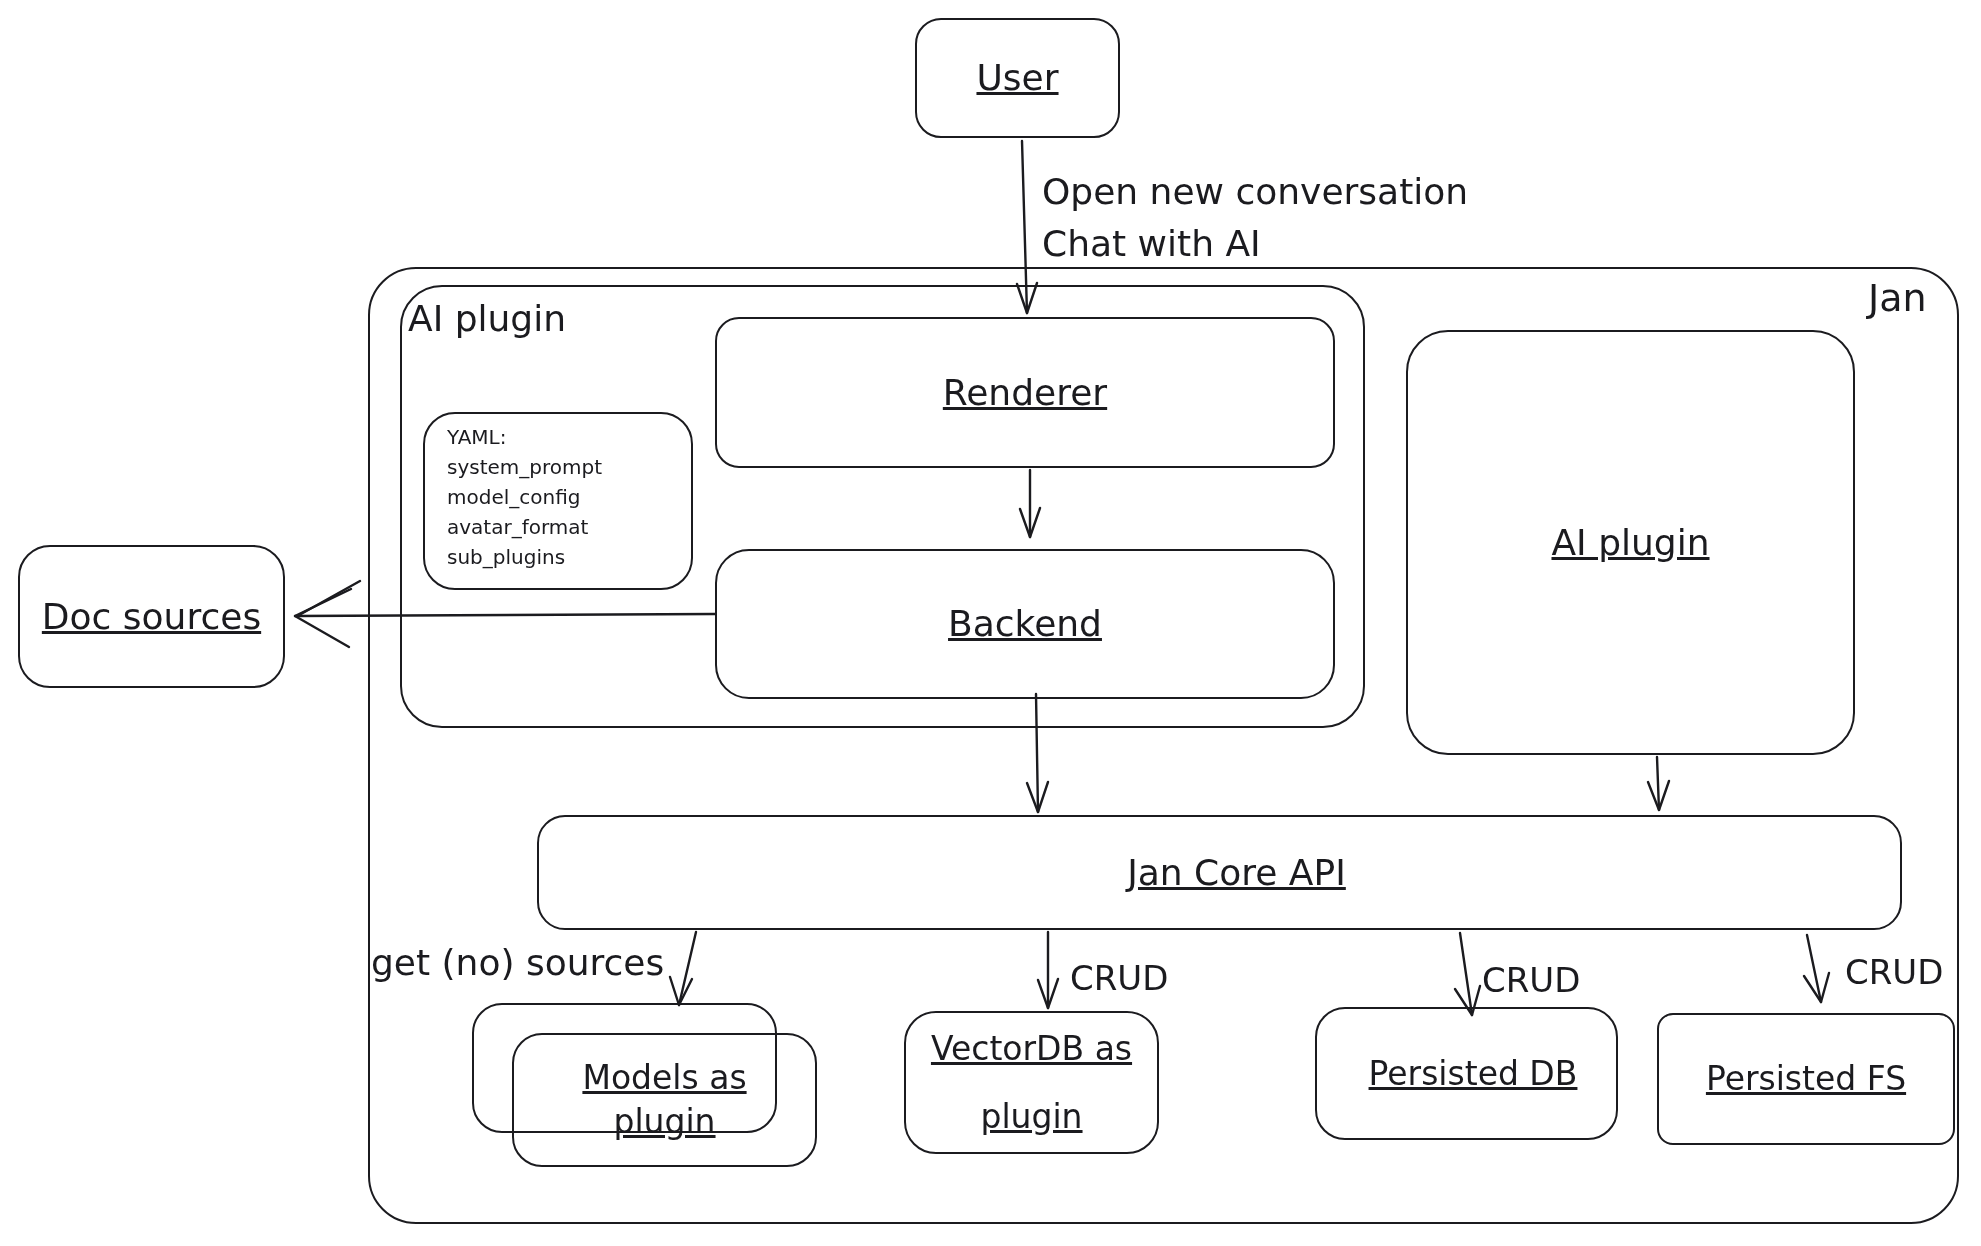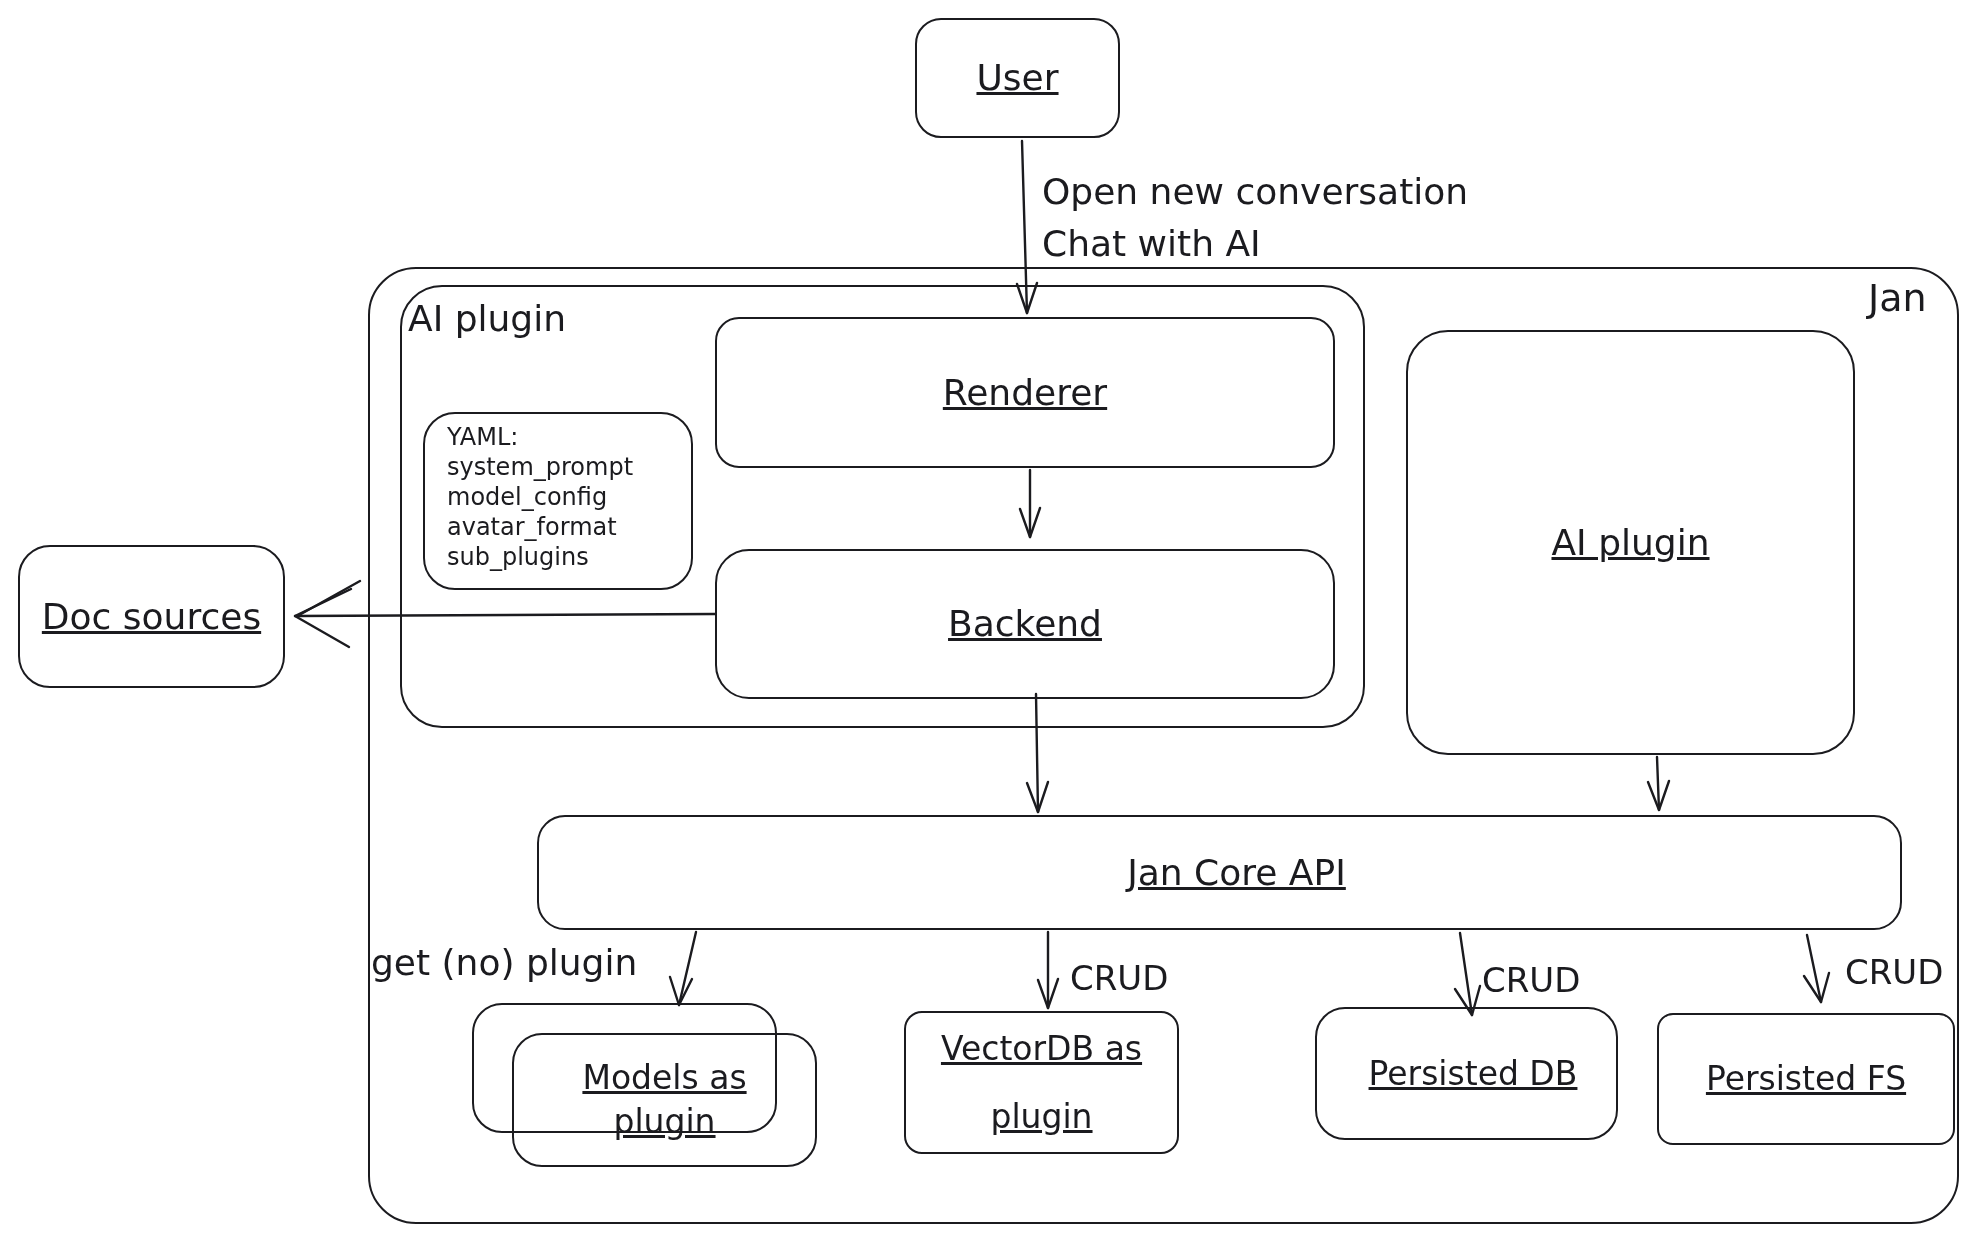--- a/index.html
+++ b/index.html
@@ -32,21 +32,21 @@
     border:2.8px solid var(--stroke);
     background:transparent;
     box-sizing:border-box;
   }
   .node-label{font-size:36px;line-height:1.2;}
   .node-label-sm{font-size:33px;line-height:44px;}
   .floating-label{position:absolute;font-size:36px;white-space:nowrap;}
   .corner-label{position:absolute;font-size:36px;white-space:nowrap;}
   .yaml-text{
     position:absolute;
-    font-size:24px;
+    font-size:20px;
     line-height:30px;
     text-align:left;
     white-space:nowrap;
   }
   svg.wires{
     position:absolute;left:0;top:0;
     width:1981px;height:1246px;
     pointer-events:none;
     z-index:10;
   }
@@ -100,32 +100,32 @@
   </div>
 
   <div class="box" style="left:18px;top:545px;width:267px;height:143px;border-radius:32px;">
     <div class="node-label">Doc sources</div>
   </div>
 
   <div class="box" style="left:537px;top:815px;width:1365px;height:115px;border-radius:28px;padding-left:34px;">
     <div class="node-label">Jan Core API</div>
   </div>
 
-  <div class="floating-label" style="left:371px;top:942px;">get (no) plugin</div>
+  <div class="floating-label" style="left:371px;top:942px;">get (no) sources</div>
   <div class="floating-label" style="left:1070px;top:958px;font-size:34px;">CRUD</div>
   <div class="floating-label" style="left:1482px;top:960px;font-size:34px;">CRUD</div>
   <div class="floating-label" style="left:1845px;top:952px;font-size:34px;">CRUD</div>
 
   <div class="box" style="left:472px;top:1003px;width:305px;height:130px;border-radius:30px;"></div>
   <div class="box" style="left:512px;top:1033px;width:305px;height:134px;border-radius:30px;">
     <div class="node-label-sm">Models as</div>
     <div class="node-label-sm">plugin</div>
   </div>
 
-  <div class="box" style="left:904px;top:1011px;width:275px;height:143px;border-radius:18px;gap:24px;">
+  <div class="box" style="left:904px;top:1011px;width:255px;height:143px;border-radius:32px;gap:24px;">
     <div class="node-label-sm">VectorDB as</div>
     <div class="node-label-sm">plugin</div>
   </div>
 
   <div class="box" style="left:1315px;top:1007px;width:303px;height:133px;border-radius:30px;padding-left:13px;">
     <div class="node-label-sm">Persisted DB</div>
   </div>
 
   <div class="box" style="left:1657px;top:1013px;width:298px;height:132px;border-radius:16px;">
     <div class="node-label-sm">Persisted FS</div>

